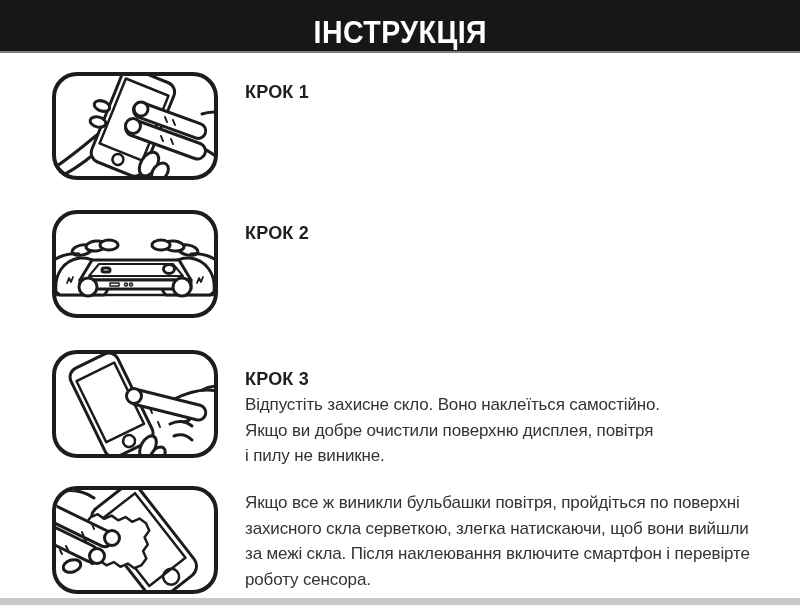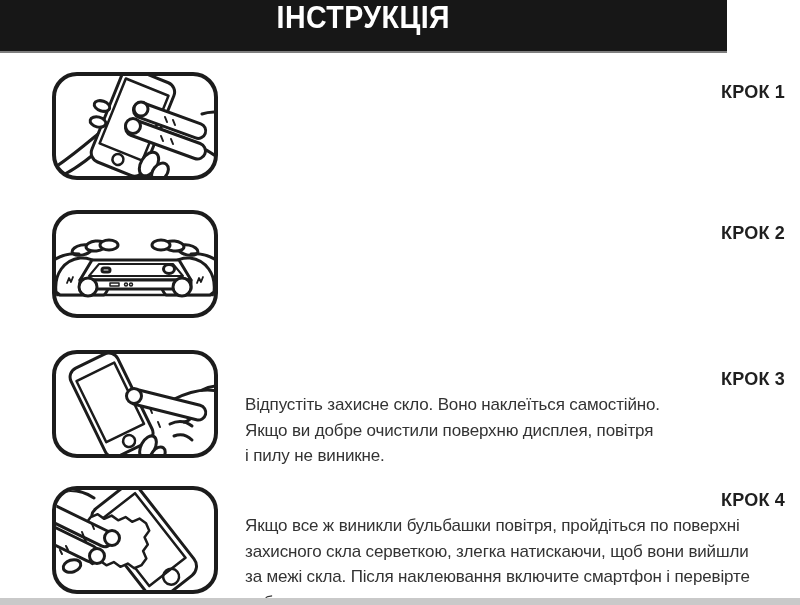--- a/index.html
+++ b/index.html
@@ -1,38 +1,37 @@
 <!DOCTYPE html>
 <html><head>
 <meta charset="utf-8">
 <style>
   html,body{margin:0;padding:0;}
   body{
     width:800px;height:605px;position:relative;overflow:hidden;
     background:#ffffff;font-family:"Liberation Sans",sans-serif;
   }
   .header{
-    position:absolute;top:0;left:0;width:727px;height:51px;
+    position:absolute;top:0;left:0;width:800px;height:51px;
     background:#171717;border-bottom:2px solid #7e7e7e;
-    display:flex;align-items:flex-start;justify-content:center;
+    display:flex;align-items:flex-end;justify-content:center;
   }
   .header h1{
     margin:0;color:#ffffff;font-size:31px;font-weight:bold;
     letter-spacing:0.5px;transform:scaleX(0.92);
   }
   .step{position:absolute;left:0;top:0;width:800px;height:0;}
   .ill{
     position:absolute;left:52px;width:166px;height:108px;
   }
   .ill svg{display:block;width:166px;height:108px;}
   .txt{position:absolute;left:245px;width:540px;}
   .krok{
     margin:0 0 2px 0;font-size:18px;font-weight:bold;color:#1f1f1f;
     letter-spacing:0.2px;
-    text-align:right;
   }
   .bodytext{
     margin:0;font-size:17px;line-height:25.5px;color:#333333;
     white-space:pre-line;letter-spacing:-0.15px;
   }
   .s1 .ill{top:72px}  .s1 .txt{top:82px}
   .s2 .ill{top:210px} .s2 .txt{top:223px}
   .s3 .ill{top:350px} .s3 .txt{top:369px}
   .s4 .ill{top:486px} .s4 .txt{top:490px}
   .bottom-strip{
@@ -182,21 +181,20 @@
         <rect x="-10" y="14" width="78" height="16" rx="8" transform="rotate(26 -10 22)"></rect>
         <rect x="-14" y="34" width="66" height="16" rx="8" transform="rotate(26 -14 42)"></rect>
         <circle cx="60" cy="52" r="7.5"></circle>
         <circle cx="45" cy="70" r="7.5"></circle>
         <ellipse cx="20" cy="80" rx="9" ry="6" transform="rotate(-18 20 80)"></ellipse>
         <path d="M30 46 l2 5 M40 38 l2 5 M8 64 l2 4 M14 60 l2 4" fill="none" stroke-width="2"></path>
       </g>
     </svg>
   </div>
   <div class="txt">
-    <h2 class="krok">КРОК 4</h2>
     <p class="bodytext">Якщо все ж виникли бульбашки повітря, пройдіться по поверхні
 захисного скла серветкою, злегка натискаючи, щоб вони вийшли
 за межі скла. Після наклеювання включите смартфон і перевірте
 роботу сенсора.</p>
   </div>
 </section>
 
 <div class="bottom-strip"></div>
 
 </body></html>

